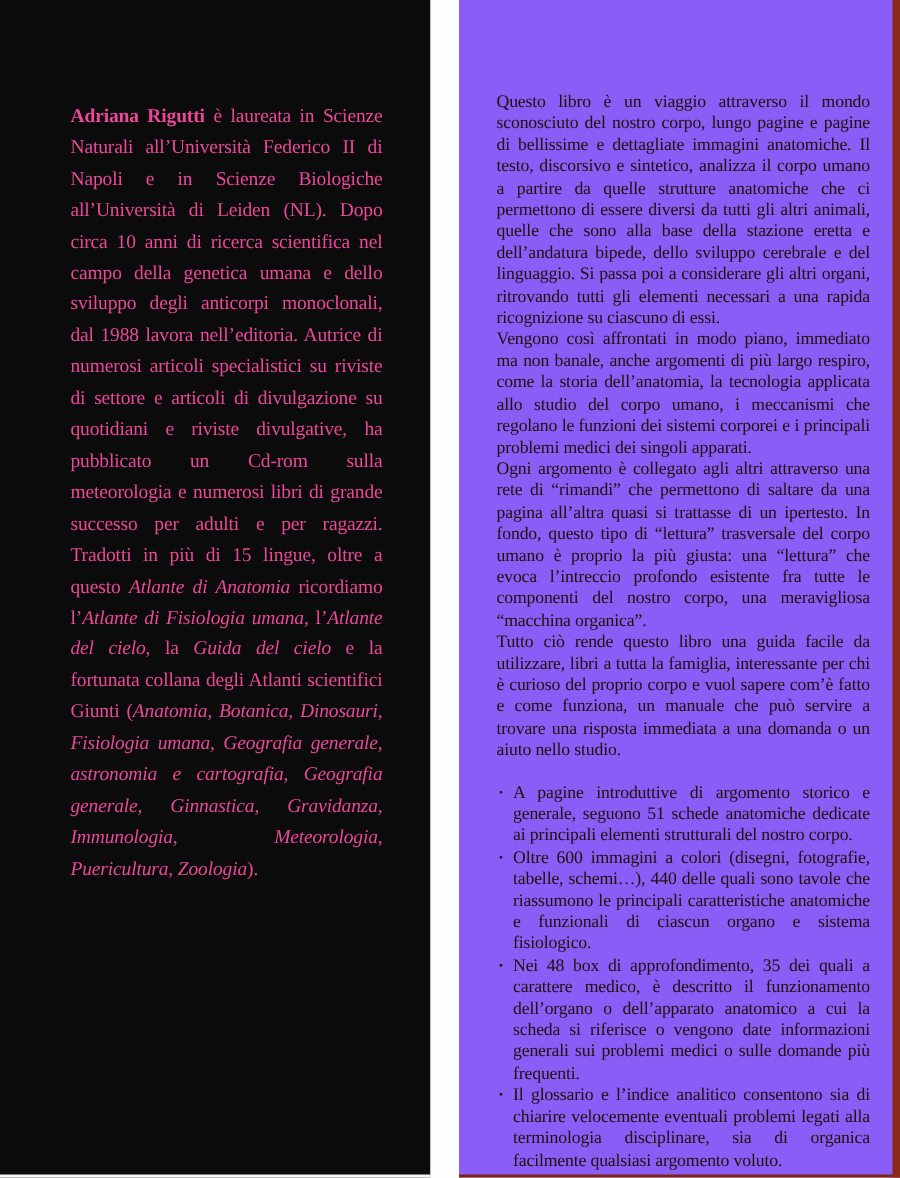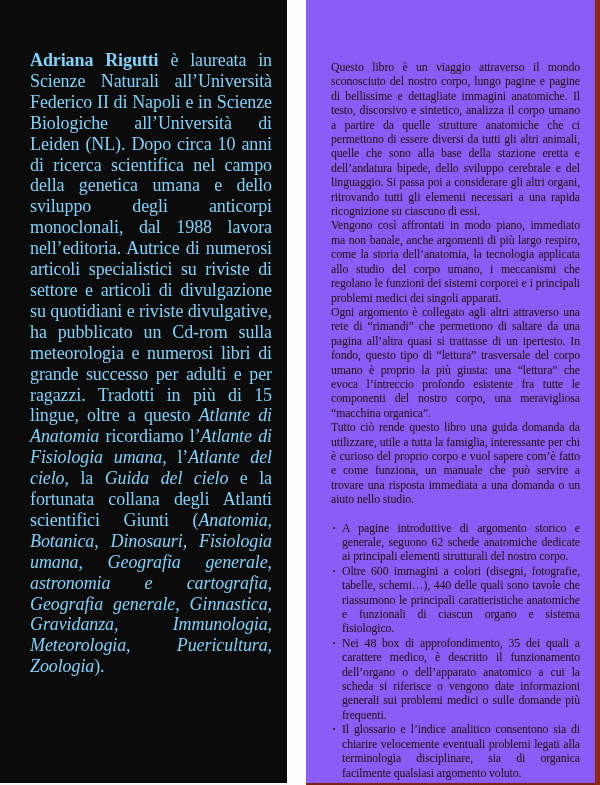--- a/index.html
+++ b/index.html
@@ -9,21 +9,21 @@
   }
   .page { position: relative; width: 600px; height: 785px; }
 
   
   .left-panel {
     position: absolute; left: 0; top: 0; width: 287px; height: 785px;
     background: #0b0b0b; box-sizing: border-box;
     padding: 50px 15px 0 30px;
   }
   .bio {
-    margin: 0; color: #7dd3fc; font-size: 18px; line-height: 20.9px;
+    margin: 17px; color: #ec4899; font-size: 13px; line-height: 20.9px;
     text-align: justify; letter-spacing: -0.1px;
   }
   .seg-bold { font-weight: bold; }
   .seg-italic { font-style: italic; }
   .seg-normal { font-style: normal; }
   .bottom-sliver {
     position: absolute; left: 0; bottom: 0; width: 287px; height: 2px;
     background: #f5f5f3;
   }
 
@@ -66,23 +66,23 @@
   </div>
   <div class="bottom-sliver"></div>
 
   <div class="divider"></div>
 
   <div class="right-panel">
     <div class="desc">
         <p>Questo libro è un viaggio attraverso il mondo sconosciuto del nostro corpo, lungo pagine e pagine di bellissime e dettagliate immagini anatomiche. Il testo, discorsivo e sintetico, analizza il corpo umano a partire da quelle strutture anatomiche che ci permettono di essere diversi da tutti gli altri animali, quelle che sono alla base della stazione eretta e dell’andatura bipede, dello sviluppo cerebrale e del linguaggio. Si passa poi a considerare gli altri organi, ritrovando tutti gli elementi necessari a una rapida ricognizione su ciascuno di essi.</p>
         <p>Vengono così affrontati in modo piano, immediato ma non banale, anche argomenti di più largo respiro, come la storia dell’anatomia, la tecnologia applicata allo studio del corpo umano, i meccanismi che regolano le funzioni dei sistemi corporei e i principali problemi medici dei singoli apparati.</p>
         <p>Ogni argomento è collegato agli altri attraverso una rete di “rimandi” che permettono di saltare da una pagina all’altra quasi si trattasse di un ipertesto. In fondo, questo tipo di “lettura” trasversale del corpo umano è proprio la più giusta: una “lettura” che evoca l’intreccio profondo esistente fra tutte le componenti del nostro corpo, una meravigliosa “macchina organica”.</p>
-        <p>Tutto ciò rende questo libro una guida domanda da utilizzare, utile a tutta la famiglia, interessante per chi è curioso del proprio corpo e vuol sapere com’è fatto e come funziona, un manuale che può servire a trovare una risposta immediata a una domanda o un aiuto nello studio.</p>
+        <p>Tutto ciò rende questo libro una guida facile da utilizzare, libri a tutta la famiglia, interessante per chi è curioso del proprio corpo e vuol sapere com’è fatto e come funziona, un manuale che può servire a trovare una risposta immediata a una domanda o un aiuto nello studio.</p>
       </div>
     <ul class="features">
-        <li><span class="bullet-glyph">·</span><span>A pagine introduttive di argomento storico e generale, seguono 62 schede anatomiche dedicate ai principali elementi strutturali del nostro corpo.</span></li>
+        <li><span class="bullet-glyph">·</span><span>A pagine introduttive di argomento storico e generale, seguono 51 schede anatomiche dedicate ai principali elementi strutturali del nostro corpo.</span></li>
         <li><span class="bullet-glyph">·</span><span>Oltre 600 immagini a colori (disegni, fotografie, tabelle, schemi…), 440 delle quali sono tavole che riassumono le principali caratteristiche anatomiche e funzionali di ciascun organo e sistema fisiologico.</span></li>
         <li><span class="bullet-glyph">·</span><span>Nei 48 box di approfondimento, 35 dei quali a carattere medico, è descritto il funzionamento dell’organo o dell’apparato anatomico a cui la scheda si riferisce o vengono date informazioni generali sui problemi medici o sulle domande più frequenti.</span></li>
         <li><span class="bullet-glyph">·</span><span>Il glossario e l’indice analitico consentono sia di chiarire velocemente eventuali problemi legati alla terminologia disciplinare, sia di organica facilmente qualsiasi argomento voluto.</span></li>
       </ul>
   </div>
 
 </div>
 
 </body></html>

